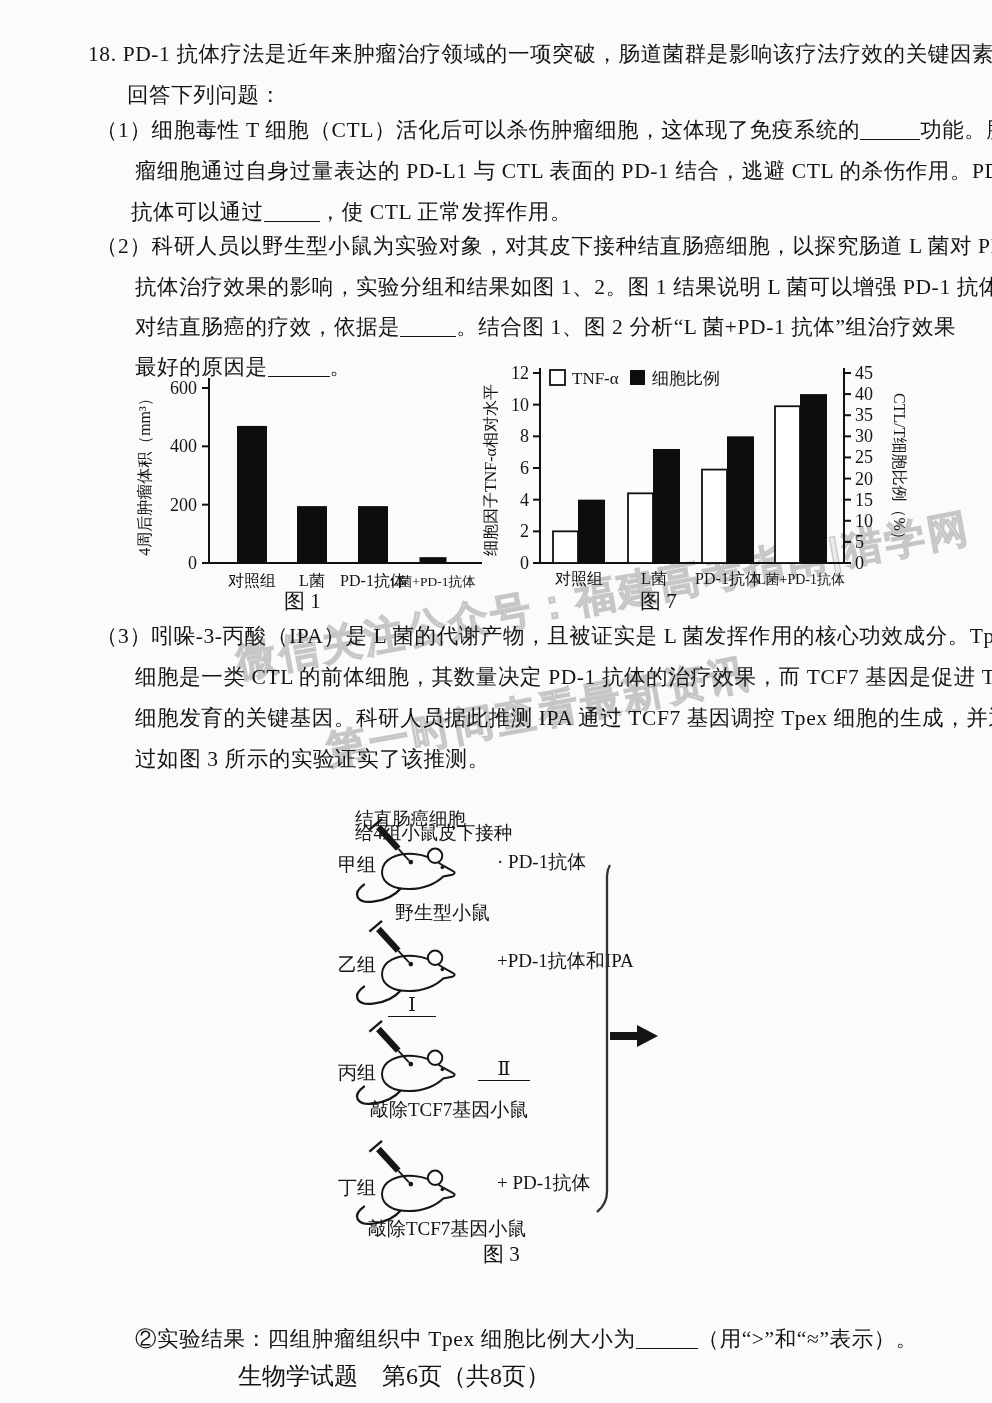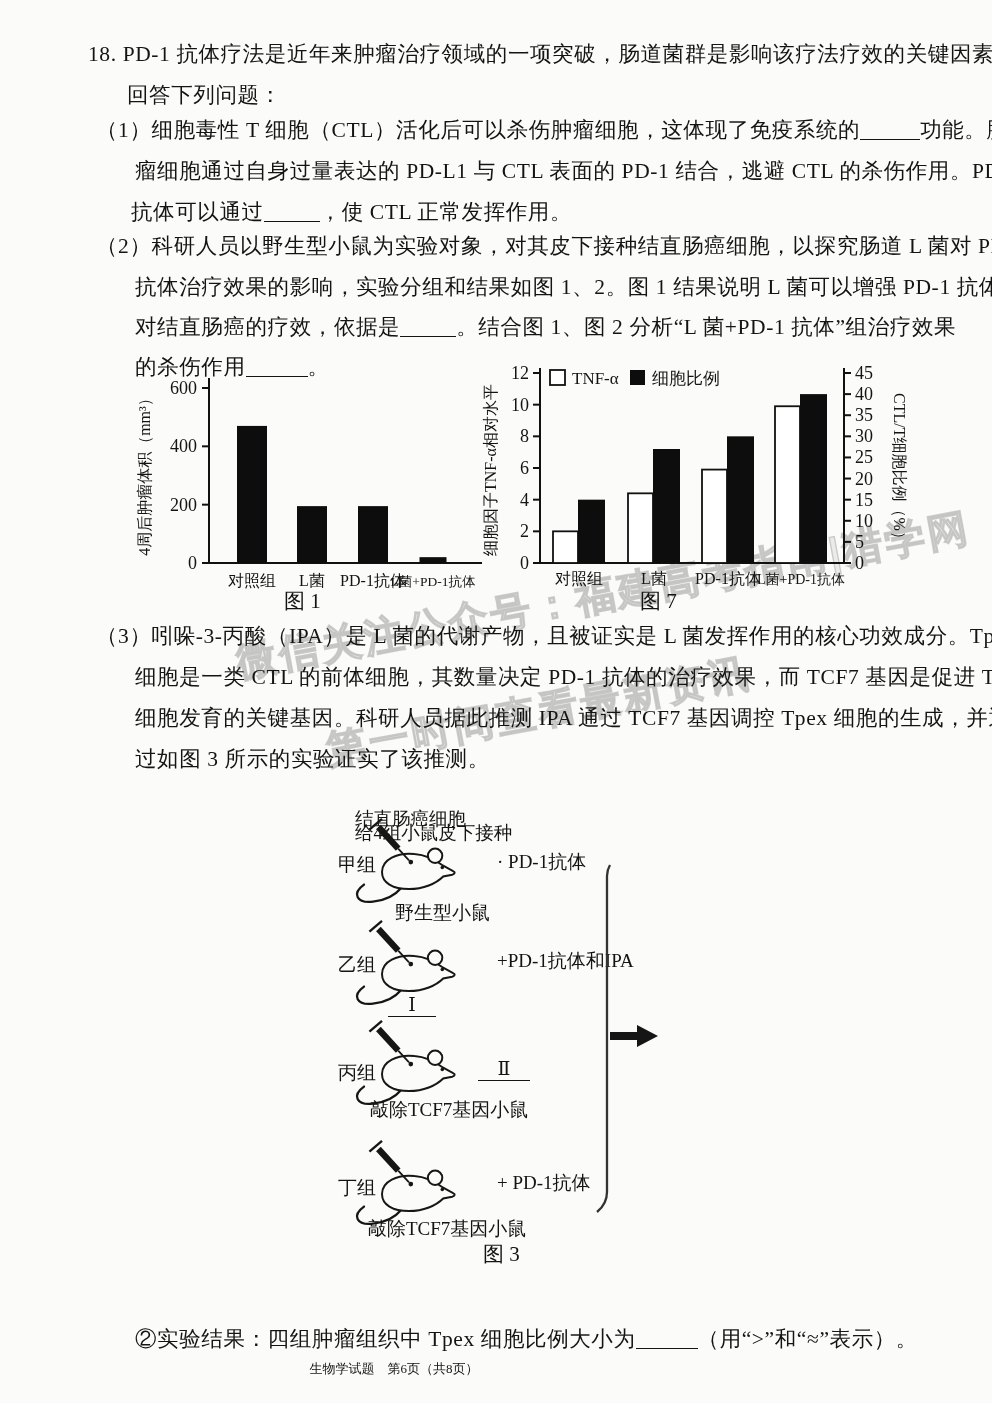--- a/index.html
+++ b/index.html
@@ -13,21 +13,21 @@
   .blankbox{position:absolute;border-bottom:1.8px solid #141414;text-align:center;
             font-size:19px;line-height:22px;}
   .mouse{position:absolute;width:135px;height:90px;}
   svg text{font-family:"Liberation Serif","DejaVu Serif",serif;fill:#141414;}
   #wm1,#wm2{position:absolute;font-family:"Liberation Sans","DejaVu Sans",sans-serif;
             font-size:40px;font-weight:700;letter-spacing:3px;white-space:nowrap;
             color:rgba(165,165,165,0.18);-webkit-text-stroke:1.3px rgba(150,150,150,0.45);}
   .rbox{position:absolute;border:1.6px solid #242424;background:#fbfbf9;
         font-size:17px;line-height:25px;padding:7px 8px 7px 11px;width:152px;}
   .chart{position:absolute;}
-  .footer{position:absolute;left:0;width:788px;text-align:center;font-size:13px;}
+  .footer{position:absolute;left:0;width:788px;text-align:center;font-size:24px;}
 </style>
 </head>
 <body>
 
 <div id="page">
 
   <div id="wm1" style="left:232px;top:636px;transform:rotate(-10.5deg);transform-origin:left top;">微信关注公众号：福建高考指南|猎学网</div>
   <div id="wm2" style="left:322px;top:724px;transform:rotate(-10.5deg);transform-origin:left top;">第一时间查看最新资讯</div>
 
   <div class="tl" style="left:88px;top:39px">18. PD-1 抗体疗法是近年来肿瘤治疗领域的一项突破，肠道菌群是影响该疗法疗效的关键因素。</div>
@@ -40,21 +40,21 @@
   <div class="tl" style="left:131px;top:197px">
     <span>抗体可以通过</span><span class="bl" style="width:56px"></span><span>，使 CTL 正常发挥作用。</span>
   </div>
 
   <div class="tl" style="left:96px;top:231px">（2）科研人员以野生型小鼠为实验对象，对其皮下接种结直肠癌细胞，以探究肠道 L 菌对 PD-1</div>
   <div class="tl" style="left:135px;top:272px">抗体治疗效果的影响，实验分组和结果如图 1、2。图 1 结果说明 L 菌可以增强 PD-1 抗体</div>
   <div class="tl" style="left:135px;top:312px">
     <span>对结直肠癌的疗效，依据是</span><span class="bl" style="width:56px"></span><span>。结合图 1、图 2 分析“L 菌+PD-1 抗体”组治疗效果</span>
   </div>
   <div class="tl" style="left:135px;top:352px">
-    <span>的杀伤作用</span><span class="bl" style="width:62px"></span><span>。</span>
+    <span>最好的原因是</span><span class="bl" style="width:62px"></span><span>。</span>
   </div>
 
   <svg id="c1" class="chart" style="left:130px;top:365px" width="370" height="245" viewBox="0 0 370 245">
       <path d="M79,13 V198 H352" stroke="#111" stroke-width="2" fill="none"></path>
       <line x1="72" y1="198" x2="79" y2="198" stroke="#111" stroke-width="2"></line>
       <text x="67" y="204" font-size="18" text-anchor="end">0</text>
       <line x1="72" y1="139.66666666666666" x2="79" y2="139.66666666666666" stroke="#111" stroke-width="2"></line>
       <text x="67" y="145.66666666666666" font-size="18" text-anchor="end">200</text>
       <line x1="72" y1="81.33333333333333" x2="79" y2="81.33333333333333" stroke="#111" stroke-width="2"></line>
       <text x="67" y="87.33333333333333" font-size="18" text-anchor="end">400</text>

